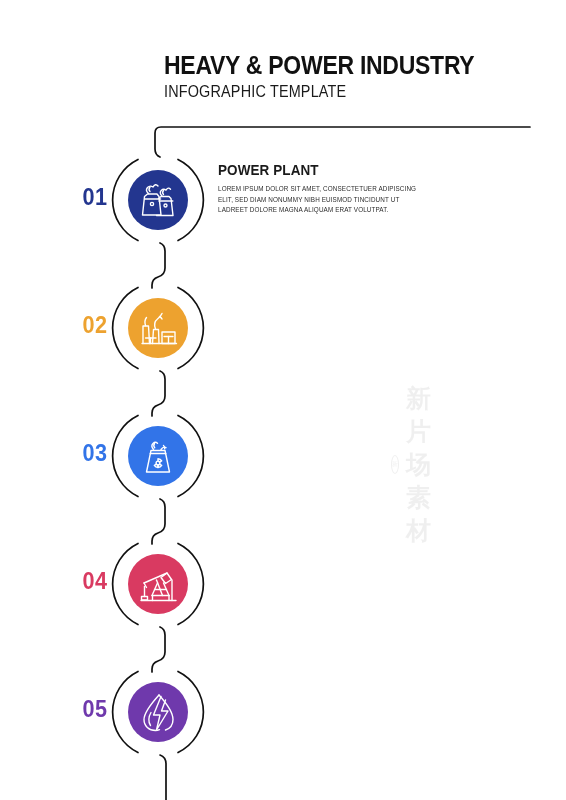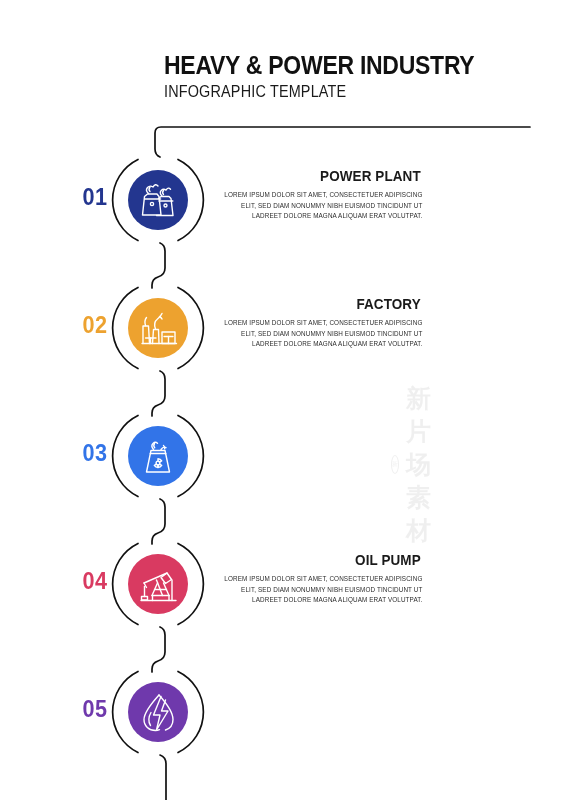--- a/index.html
+++ b/index.html
@@ -59,21 +59,21 @@
   }
 
   .disc {
     position:absolute;
     left:128px; top:16px;
     width:60px; height:60px;
     border-radius:50%;
   }
   .disc svg { position:absolute; left:0; top:0; width:60px; height:60px; }
 
-  .text { position:absolute; left:218px; top:14px; width:218px;text-align:right; }
+  .text { position:absolute; left:218px; top:8px; width:218px; }
   .item-title {
     font-family:"Liberation Sans Narrow","Liberation Sans",sans-serif;
     font-weight:700;
     font-size:14.5px;
     letter-spacing:0.1px;
     color:#1a1a1a;
     transform:scaleX(0.93);
     transform-origin:left center;
     white-space:nowrap;
   }
@@ -192,24 +192,20 @@
           <path d="M22.5 40 L22.5 45.5"></path>
           <path d="M36 38.5 L45 38.5"></path>
           <path d="M40.5 38.5 L40.5 45.5"></path>
           <path d="M17.5 27.5 q-1.5 -5 1 -8"></path>
           <path d="M27.5 31 q-2.5 -6.5 2 -10 q3 -2.3 4.5 -5.5"></path>
           <path d="M31.5 18.5 q1.8 0.8 2.5 2.6"></path>
         </g>
       </svg>
     </div>
 
-    <div class="text">
-      <div class="item-title">FACTORY</div>
-      <div class="item-desc">LOREM IPSUM DOLOR SIT AMET, CONSECTETUER ADIPISCING ELIT, SED DIAM NONUMMY NIBH EUISMOD TINCIDUNT UT LADREET DOLORE MAGNA ALIQUAM ERAT VOLUTPAT.</div>
-    </div>
   </div>
 
   <div class="row" style="top:410px;">
     <div class="num" style="color:#3274e8;">03</div>
 
     <div class="disc" style="background:#3274e8;">
       <svg viewBox="0 0 60 60">
         <g fill="none" stroke="#ffffff" stroke-width="1.4" stroke-linecap="round" stroke-linejoin="round">
           <path d="M23 24.5 L37 24.5 L41.5 46 L18.5 46 Z"></path>
           <path d="M22.3 27.5 L37.8 27.5"></path>
@@ -243,24 +239,20 @@
           <path d="M41 41.5 L35.5 29"></path>
           <path d="M26.5 35.5 L38.5 35.5"></path>
           <path d="M24.5 41.5 L24.5 46.5 M41 41.5 L41 46.5"></path>
           <path d="M16.5 32.5 L16.5 42.5"></path>
           <path d="M13.5 42.5 L19.5 42.5 L19.5 46 L13.5 46 Z"></path>
           <path d="M44 26 L44 46.5"></path>
         </g>
       </svg>
     </div>
 
-    <div class="text">
-      <div class="item-title">OIL PUMP</div>
-      <div class="item-desc">LOREM IPSUM DOLOR SIT AMET, CONSECTETUER ADIPISCING ELIT, SED DIAM NONUMMY NIBH EUISMOD TINCIDUNT UT LADREET DOLORE MAGNA ALIQUAM ERAT VOLUTPAT.</div>
-    </div>
   </div>
 
   <div class="row" style="top:666px;">
     <div class="num" style="color:#6f39ac;">05</div>
 
     <div class="disc" style="background:#6f39ac;">
       <svg viewBox="0 0 60 60">
         <g fill="none" stroke="#ffffff" stroke-width="1.4" stroke-linecap="round" stroke-linejoin="round">
           <path d="M31 13 C 22 23 16 31 16 37.5 C 16 44 21 48.5 27.5 48.5
                    C 29 48.5 30.3 48.2 31.5 47.7"></path>

